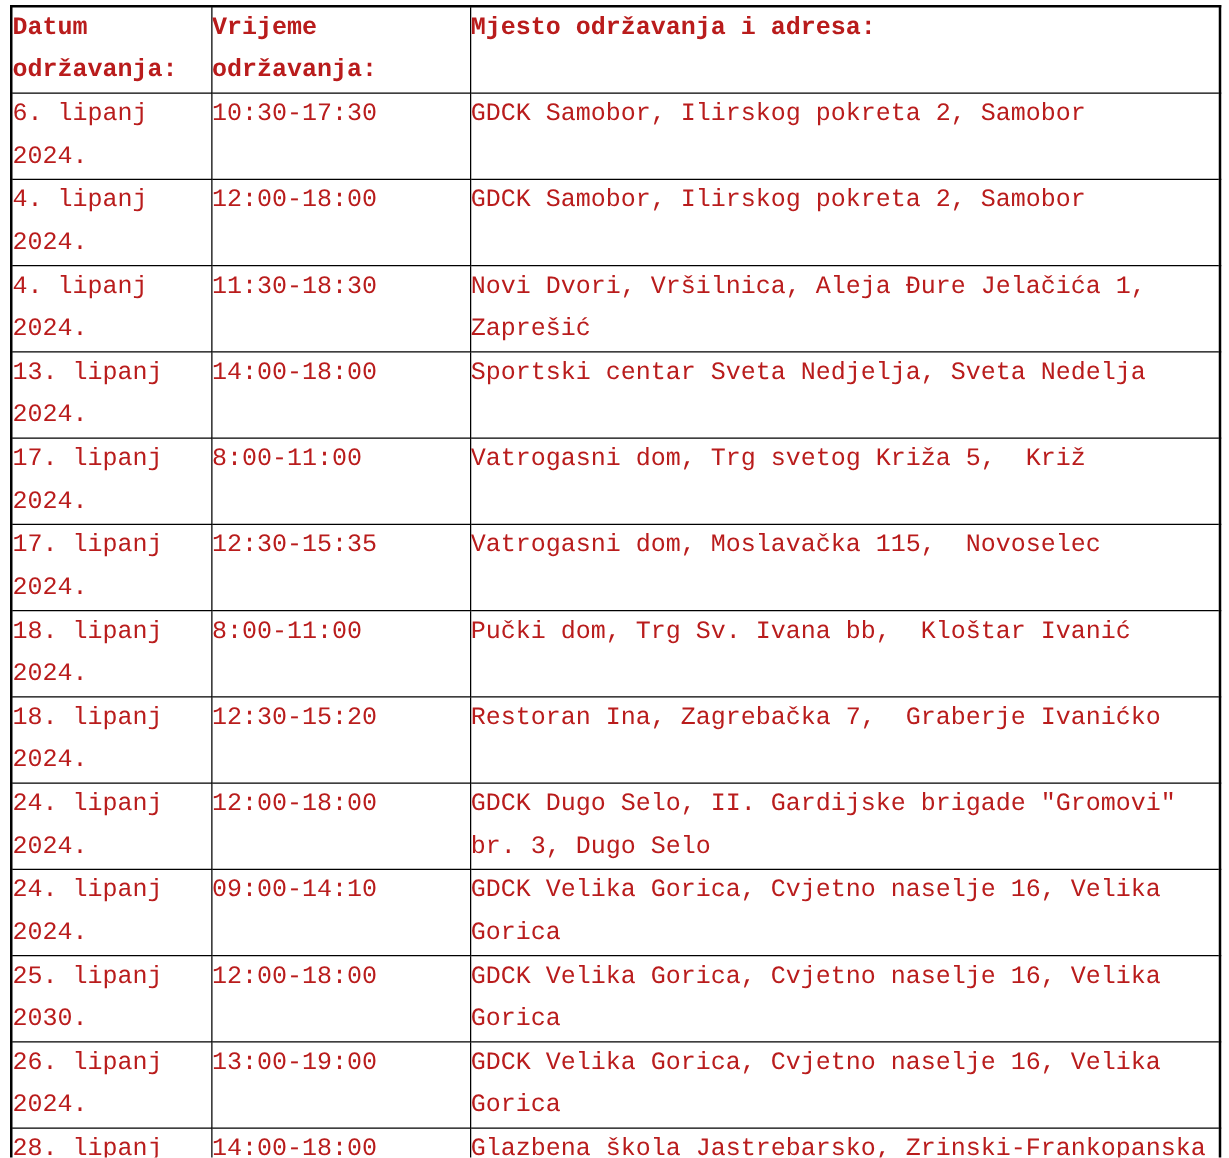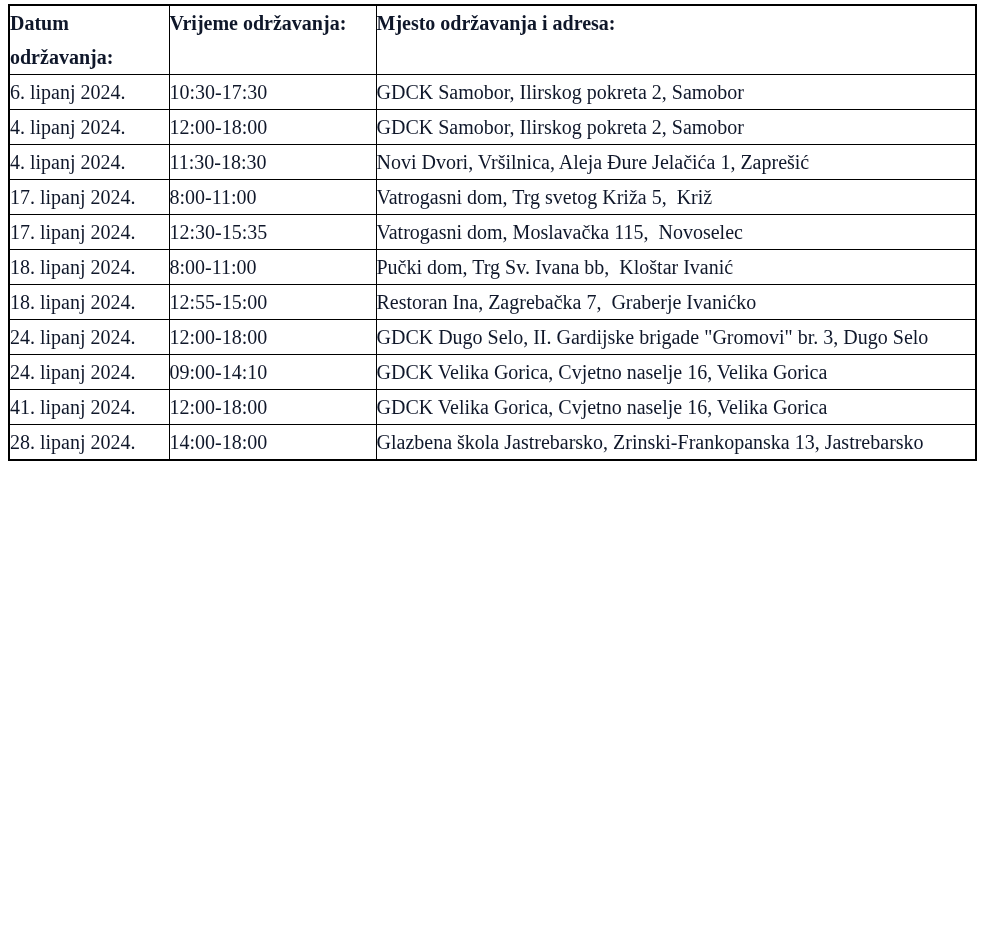--- a/index.html
+++ b/index.html
@@ -6,22 +6,22 @@
     margin: 0;
     padding: 0;
     background: #ffffff;
   }
   .page {
     width: 983px;
     height: 926px;
     background: #ffffff;
     box-sizing: border-box;
     padding: 4px 8px;
-    font-family: Liberation Serif, serif;
-    color: #0f172a;
+    font-family: Liberation Mono, monospace;
+    color: #b91c1c;
     border-radius: 11px;
   }
   table.schedule {
     border-collapse: collapse;
     width: 967px;
     table-layout: fixed;
     border: 2px solid #000000;
   }
   table.schedule th,
   table.schedule td {
@@ -70,20 +70,25 @@
     <td class="cell-time">12:00-18:00</td>
     <td class="cell-place">GDCK Samobor, Ilirskog pokreta 2, Samobor</td>
   </tr>
 
   <tr>
     <td class="cell-date">4. lipanj 2024.</td>
     <td class="cell-time">11:30-18:30</td>
     <td class="cell-place">Novi Dvori, Vršilnica, Aleja Đure Jelačića 1, Zaprešić</td>
   </tr>
 
+  <tr>
+    <td class="cell-date">13. lipanj 2024.</td>
+    <td class="cell-time">14:00-18:00</td>
+    <td class="cell-place">Sportski centar Sveta Nedjelja, Sveta Nedelja</td>
+  </tr>
 
   <tr>
     <td class="cell-date">17. lipanj 2024.</td>
     <td class="cell-time">8:00-11:00</td>
     <td class="cell-place">Vatrogasni dom, Trg svetog Križa 5,  Križ</td>
   </tr>
 
   <tr>
     <td class="cell-date">17. lipanj 2024.</td>
     <td class="cell-time">12:30-15:35</td>
@@ -91,43 +96,48 @@
   </tr>
 
   <tr>
     <td class="cell-date">18. lipanj 2024.</td>
     <td class="cell-time">8:00-11:00</td>
     <td class="cell-place">Pučki dom, Trg Sv. Ivana bb,  Kloštar Ivanić</td>
   </tr>
 
   <tr>
     <td class="cell-date">18. lipanj 2024.</td>
-    <td class="cell-time">12:55-15:00</td>
+    <td class="cell-time">12:30-15:20</td>
     <td class="cell-place">Restoran Ina, Zagrebačka 7,  Graberje Ivanićko</td>
   </tr>
 
 
   <tr>
     <td class="cell-date">24. lipanj 2024.</td>
     <td class="cell-time">12:00-18:00</td>
     <td class="cell-place">GDCK Dugo Selo, II. Gardijske brigade "Gromovi" br. 3, Dugo Selo</td>
   </tr>
 
   <tr>
     <td class="cell-date">24. lipanj 2024.</td>
     <td class="cell-time">09:00-14:10</td>
     <td class="cell-place">GDCK Velika Gorica, Cvjetno naselje 16, Velika Gorica</td>
   </tr>
 
   <tr>
-    <td class="cell-date">41. lipanj 2024.</td>
+    <td class="cell-date">25. lipanj 2030.</td>
     <td class="cell-time">12:00-18:00</td>
     <td class="cell-place">GDCK Velika Gorica, Cvjetno naselje 16, Velika Gorica</td>
   </tr>
 
+  <tr>
+    <td class="cell-date">26. lipanj 2024.</td>
+    <td class="cell-time">13:00-19:00</td>
+    <td class="cell-place">GDCK Velika Gorica, Cvjetno naselje 16, Velika Gorica</td>
+  </tr>
 
   <tr>
     <td class="cell-date">28. lipanj 2024.</td>
     <td class="cell-time">14:00-18:00</td>
     <td class="cell-place">Glazbena škola Jastrebarsko, Zrinski-Frankopanska 13, Jastrebarsko</td>
   </tr>
 </tbody>
   </table>
 </div>
 

